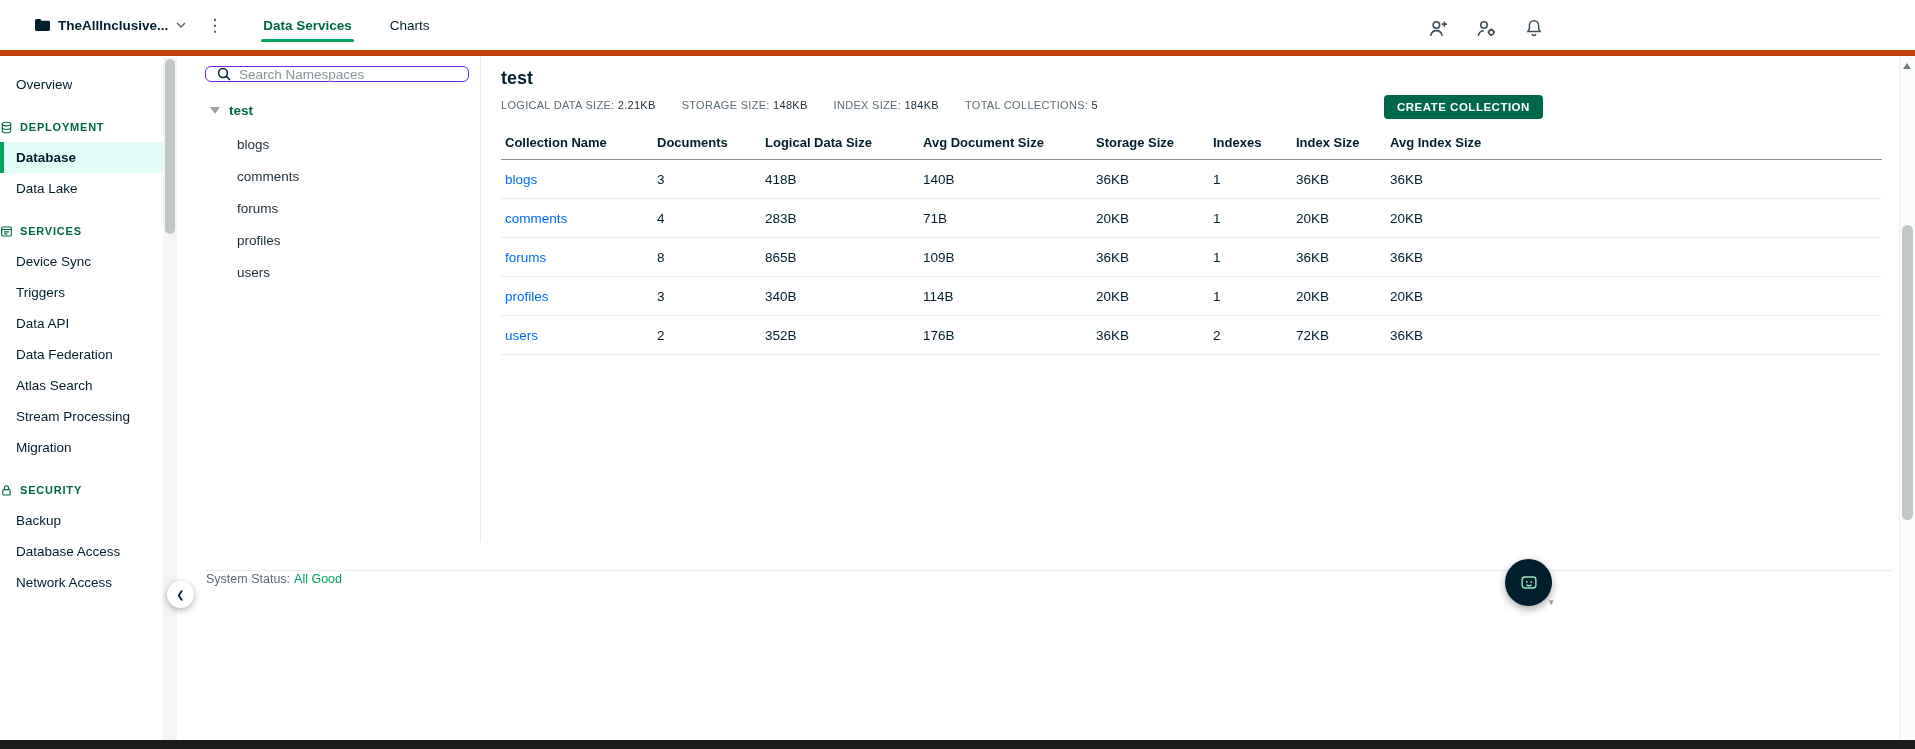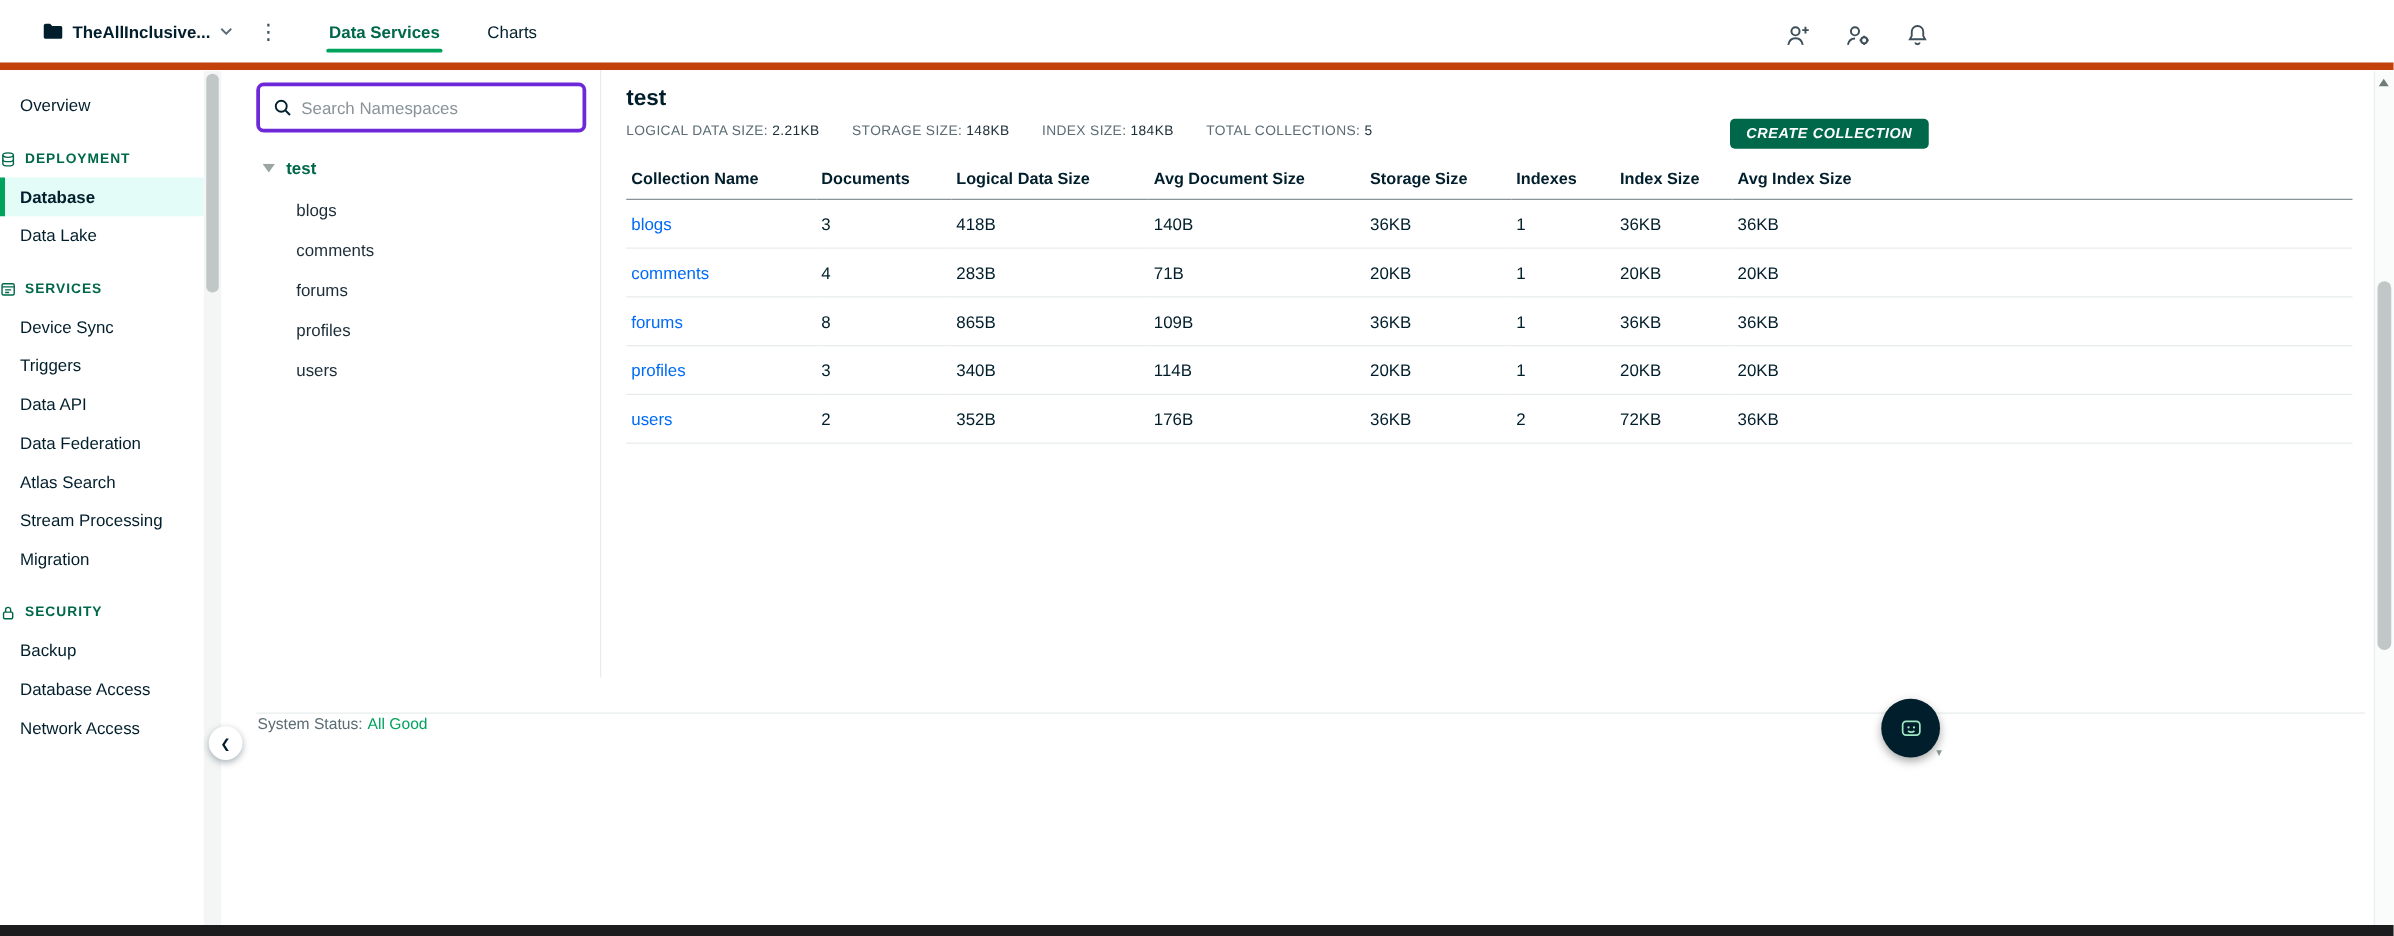--- a/index.html
+++ b/index.html
@@ -42,40 +42,40 @@
   .sidebar-scroll .thumb { position: absolute; left: 2px; top: 2px; width: 10px; height: 175px; border-radius: 5px; background: #C1C7C6; }
 
   
   .nspanel { position: absolute; left: 205px; top: 56px; width: 276px; height: 486px; border-right: 1px solid #E8EDEB; padding: 2px 11px 0 0; background: #fff; }
   .create-db-btn {
     width: 100%; height: 25px; border: 1px solid #889397; border-radius: 6px;
     background: #fff; font-family: inherit; font-size: 13px; font-weight: 700;
     color: #001E2B; cursor: pointer;
   }
   .ns-search {
-    margin-top: 8px; height: 40px; border: 3px solid #6d28d9; border-radius: 6px;
+    margin-top: 8px; height: 16px; border: 1px solid #6d28d9; border-radius: 6px;
     background: #fff; display: flex; align-items: center; gap: 8px; padding: 1px 11px;
   }
   .ns-search input { flex: 1; border: none; outline: none; background: transparent; font-family: inherit; font-size: 13.5px; color: #001E2B; }
   .ns-search input::placeholder { color: #889397; }
   .tree { margin-top: 16px; }
   .tree-db { height: 24px; display: flex; align-items: center; gap: 9px; padding-left: 5px; cursor: pointer; }
   .tree-db .db-name { color: #00684A; font-weight: 600; font-size: 13.5px; }
   .tree-children { margin-top: 6px; }
   .tree-item { height: 32px; display: flex; align-items: center; padding-left: 32px; color: #1C2D38; font-size: 13.5px; cursor: pointer; }
 
   
   .main { position: absolute; left: 482px; top: 56px; width: 1410px; padding: 10px 10px 0 19px; background: #fff; }
   .db-title { font-size: 18px; font-weight: 600; line-height: 25px; }
   .stats { display: flex; gap: 26px; margin-top: 8px; font-size: 11px; letter-spacing: .3px; color: #5C6C75; white-space: nowrap; }
   .stat-value { color: #1C2D38; }
   .create-collection-btn {
     position: absolute; left: 1384px; top: 95px; height: 24px; padding: 0 13px;
     background: #00684A; color: #fff; border: none; border-radius: 4px;
-    font-family: inherit; font-size: 11.5px; font-weight: 700; letter-spacing: .5px; cursor: pointer; z-index: 6; font-style: italic;
+    font-family: inherit; font-size: 11.5px; font-weight: 700; letter-spacing: .5px; cursor: pointer; z-index: 6;
   }
   table { width: 100%; margin-top: 18px; border-collapse: collapse; table-layout: fixed; }
   th { text-align: left; font-size: 13px; font-weight: 700; padding: 6px 8px 9px 4px; border-bottom: 1px solid #889397; color: #001E2B; white-space: nowrap; }
   td { font-size: 13.5px; padding: 0 8px 0 4px; height: 39px; border-bottom: 1px solid #E8EDEB; color: #001E2B; white-space: nowrap; }
   a.coll-link { color: #016BF8; text-decoration: none; cursor: pointer; }
 
   
   .statusbar { position: absolute; left: 205px; top: 570px; width: 1687px; border-top: 1px solid #E8EDEB; padding: 1px 0 0 1px; font-size: 12.5px; color: #5C6C75; background: transparent; }
   .status-value { color: #00A35C; margin-left: 4px; }
 

